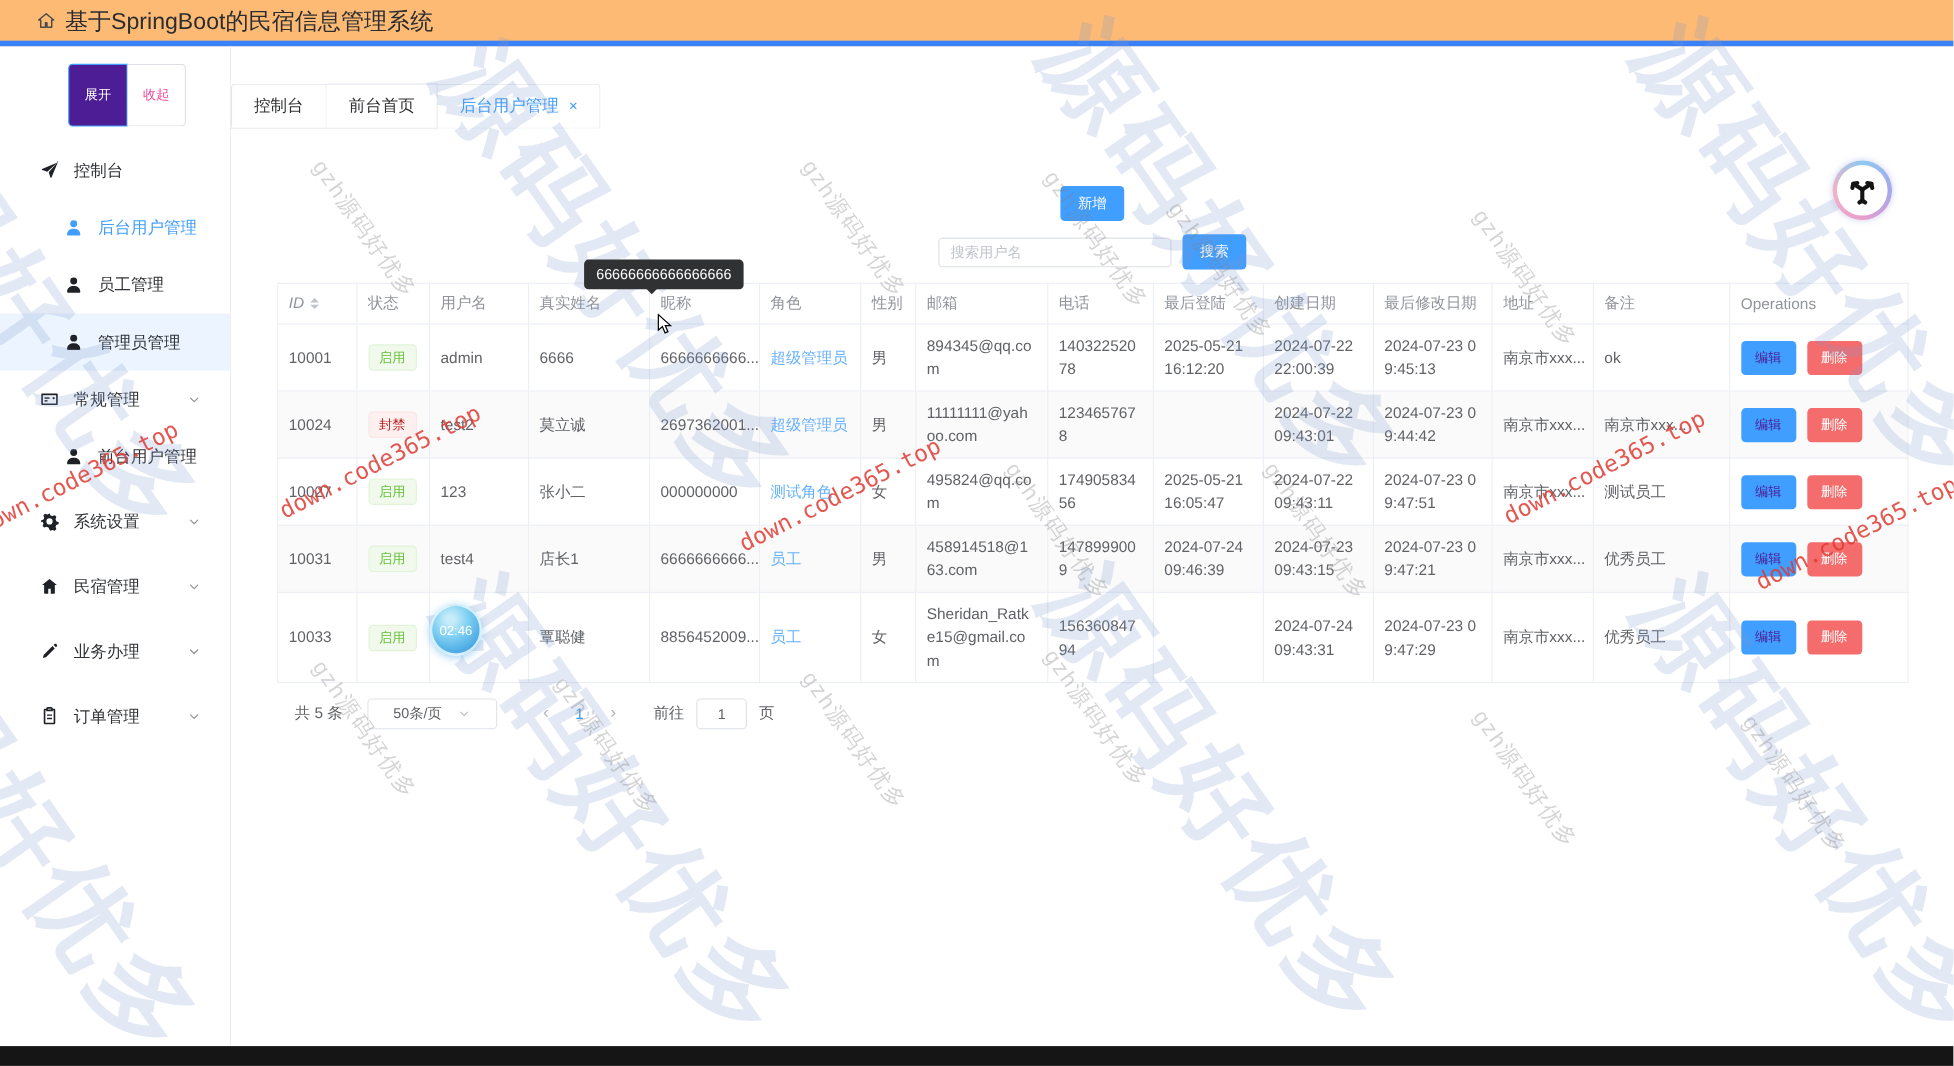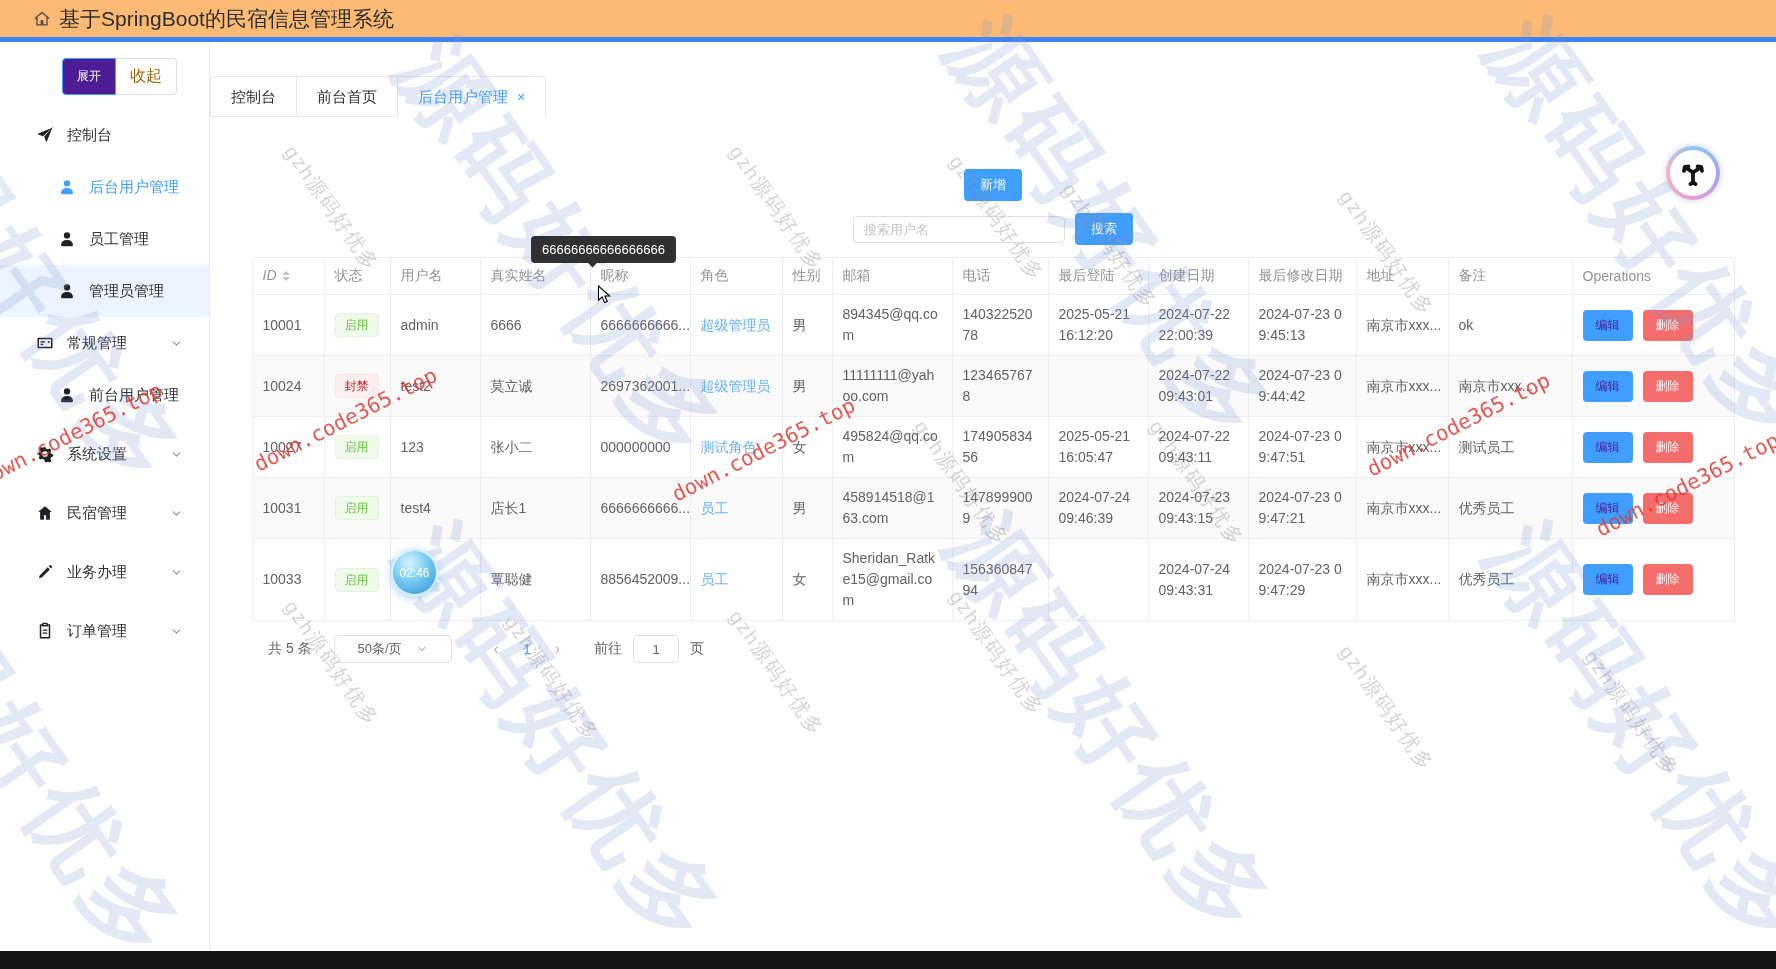--- a/index.html
+++ b/index.html
@@ -24,22 +24,22 @@
 
   
   .app { display:flex; height:909px; }
   .sidebar { width:210px; border-right:1px solid #ededed; padding-top:16px; flex:none; }
   .main { flex:1; position:relative; }
 
   
   .fold-group { display:inline-flex; margin-left:62px; }
   .btn-expand { background:#4c1d95; color:#fff; border:1px solid #409EFF; border-radius:4px 0 0 4px;
     font-size:12px; padding:7px 14px; cursor:pointer; }
-  .btn-collapse { background:#fff; color:#a16207; border:1px solid #dcdfe6; border-left:none;
-    border-radius:0 4px 4px 0; font-size:16px; padding:7px 14px; cursor:pointer; }
+  .btn-collapse { background:#fff; color:#ec4899; border:1px solid #dcdfe6; border-left:none;
+    border-radius:0 4px 4px 0; font-size:12px; padding:19px 14px; cursor:pointer; }
   .menu { margin-top:14px; }
   .menu-item { height:52px; display:flex; align-items:center; position:relative; font-size:15px;
     color:#2f3236; cursor:pointer; }
   .menu-item.gap { margin-top:7px; }
   .menu-item.lv1 { padding-left:36px; }
   .menu-item.lv2 { padding-left:58px; }
   .menu-item .mi-icon { width:18px; height:18px; margin-right:13px; flex:none; color:#1e2125; }
   .menu-item .mi-icon svg { width:18px; height:18px; display:block; }
   .menu-item.active { color:#409EFF; }
   .menu-item.active .mi-icon { color:#409EFF; }

